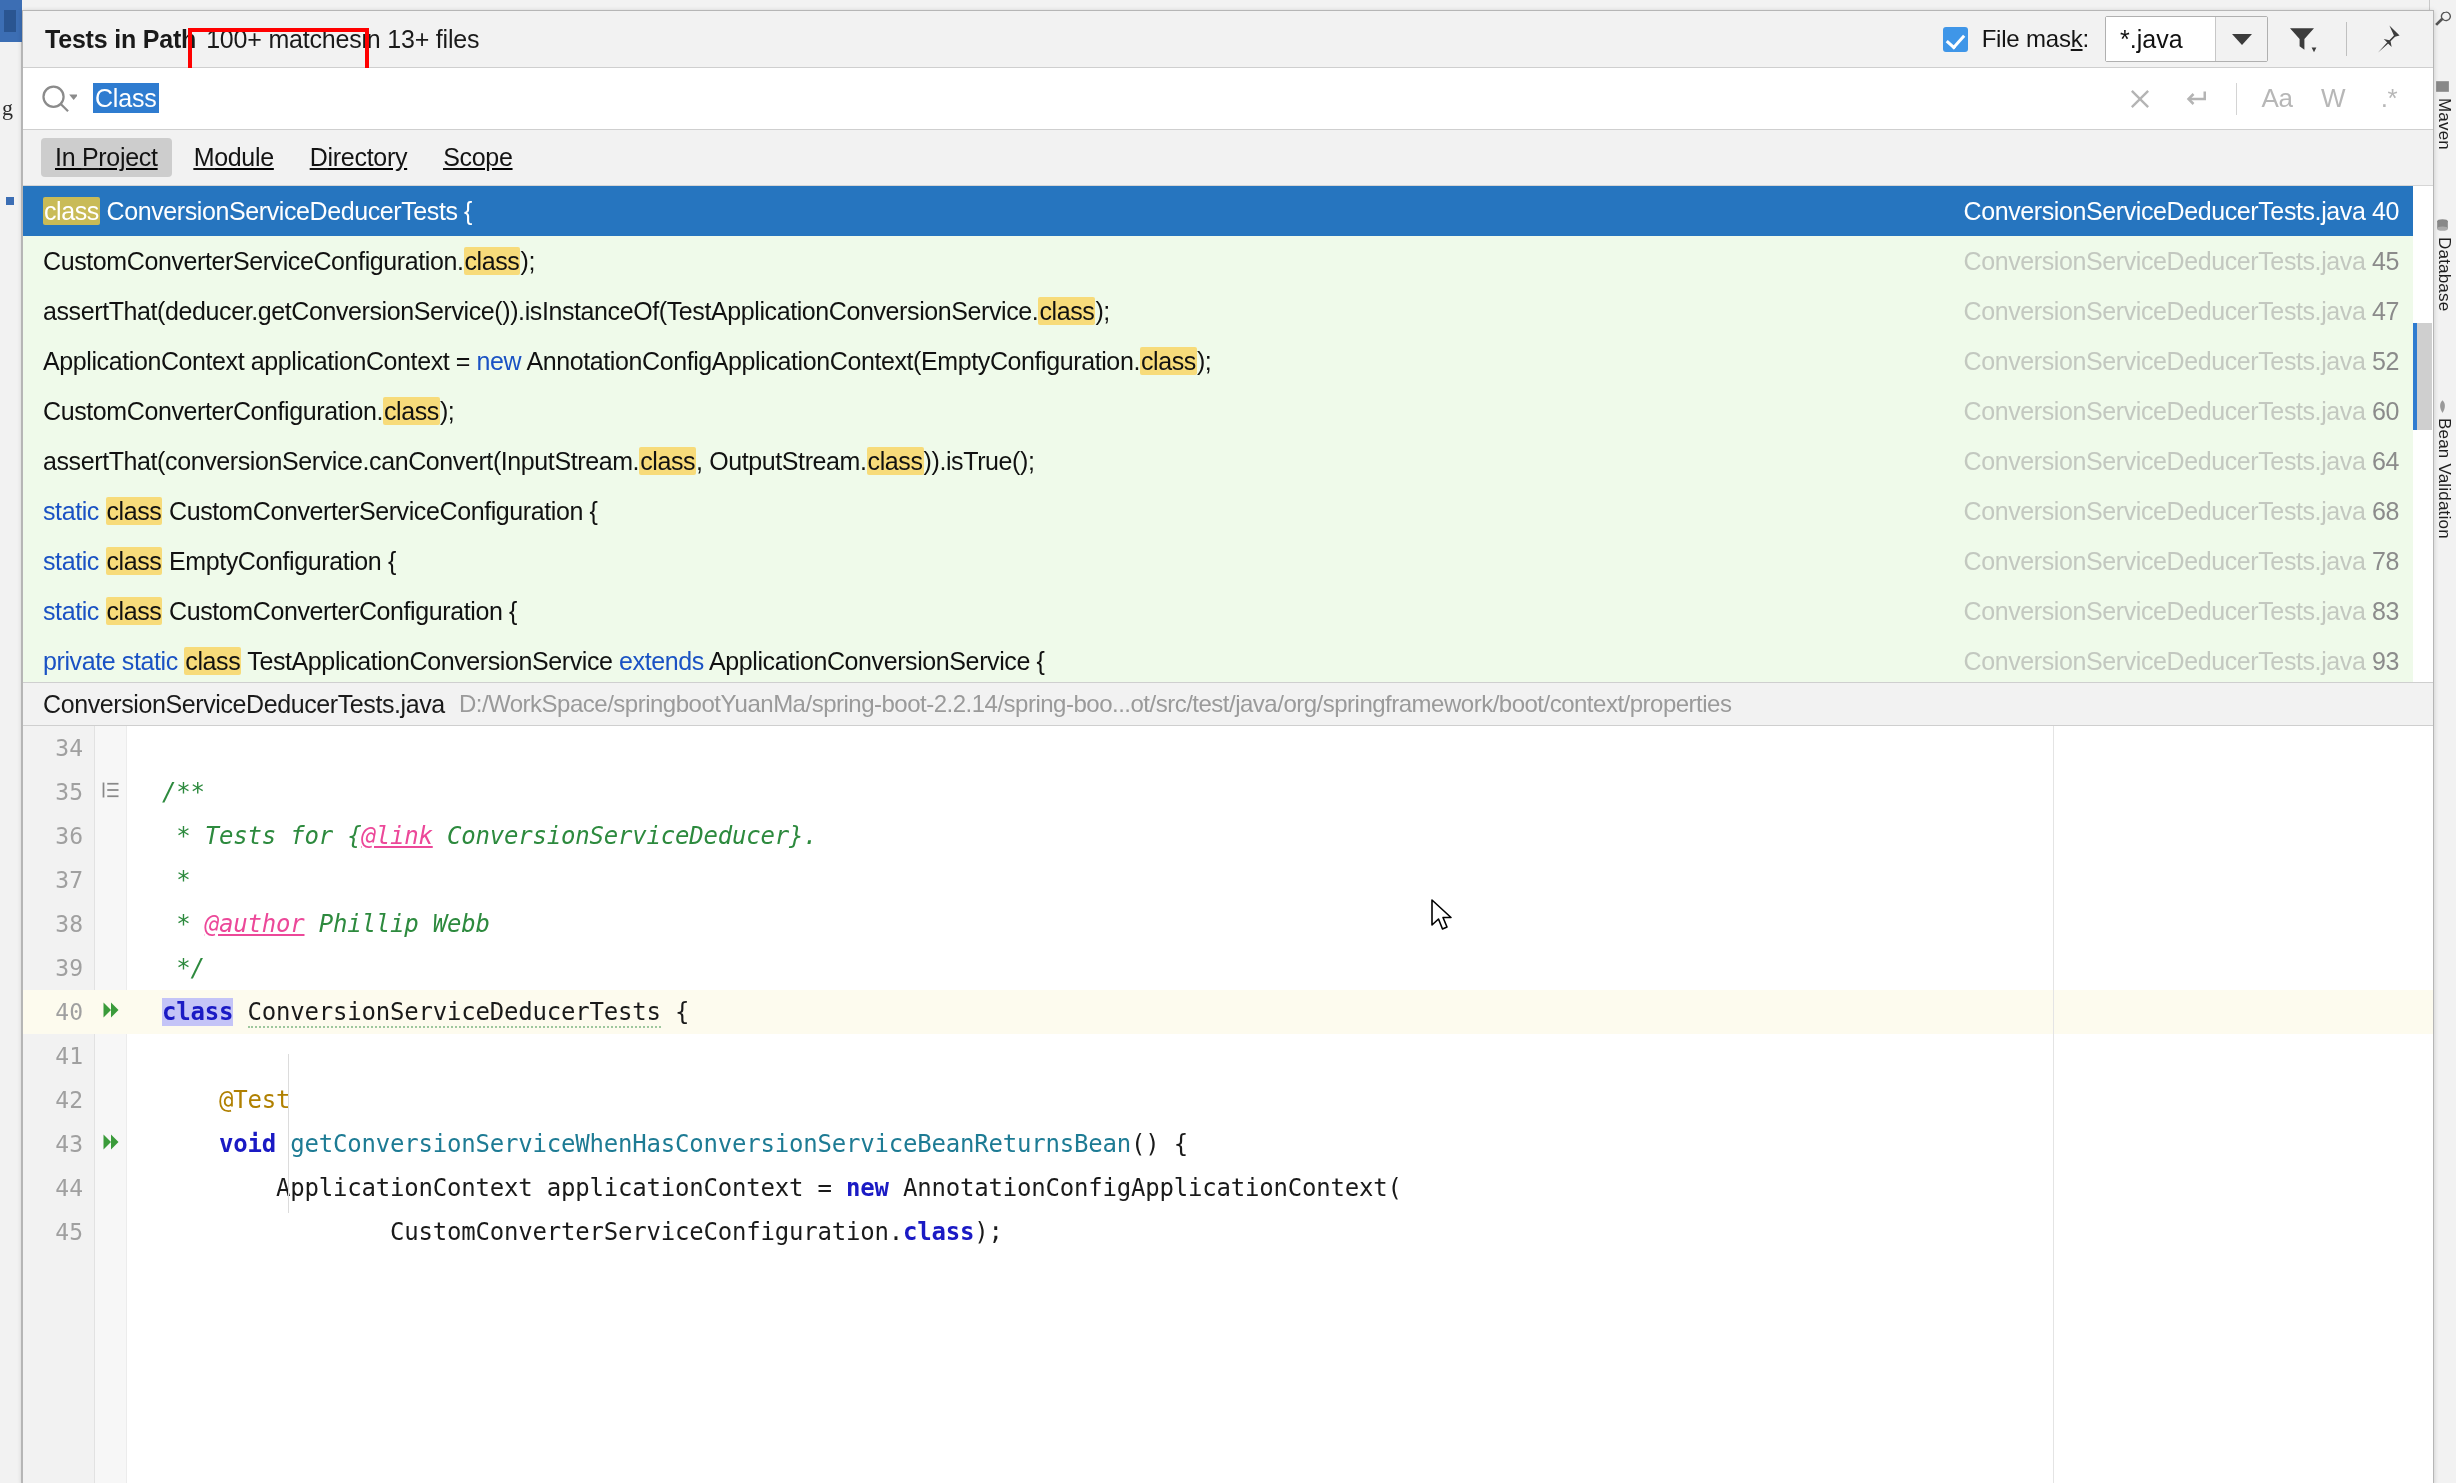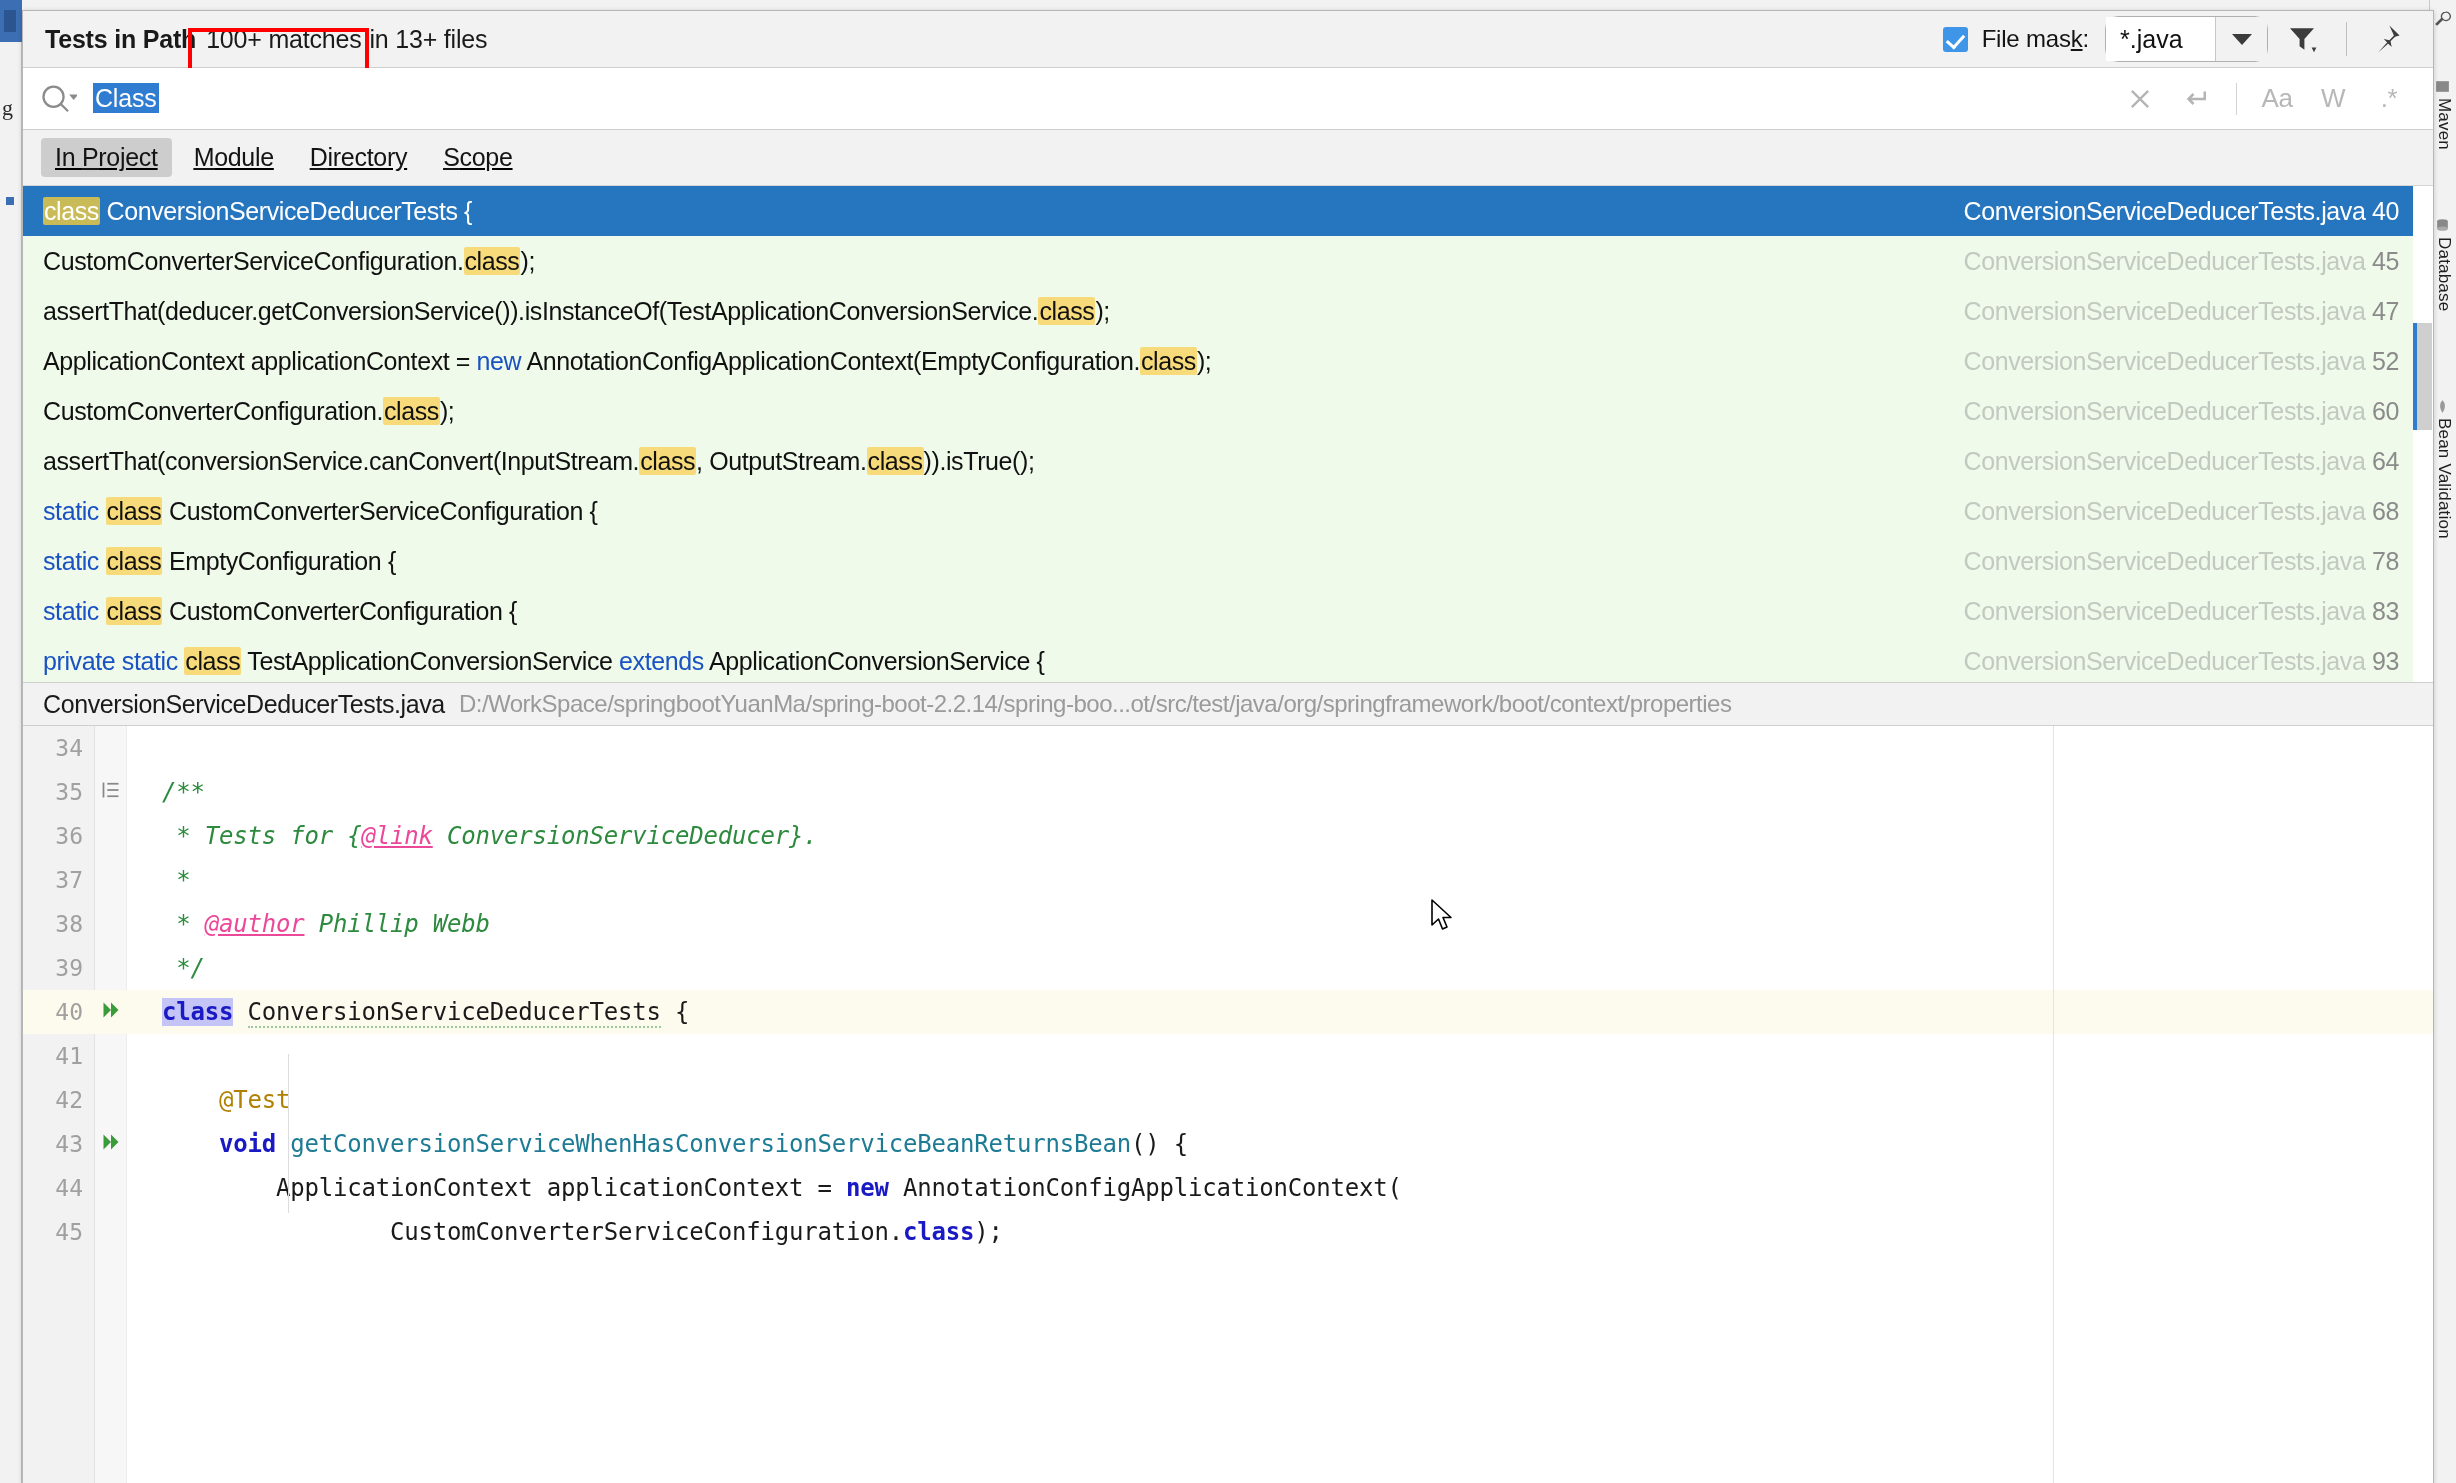--- a/index.html
+++ b/index.html
@@ -90,21 +90,21 @@
     width:8px; height:14px; border:3px solid #fff;
     border-top:none; border-left:none; transform: rotate(42deg);
   }
   #filemask-label {
     font-size: 24px; color: #151515; margin-left: 14px; margin-right: 16px;
     letter-spacing: -0.2px;
   }
   #filemask-label u { text-decoration: underline; }
   #filemask-combo {
     display: flex; align-items: stretch; height: 46px;
-    border: 1px solid #b0b0b0; background: #fff; border-radius: 13px;
+    border: 1px solid #b0b0b0; background: #fff; border-radius: 2px;
   }
   #filemask-value {
     width: 109px; display: flex; align-items: center; padding-left: 14px;
     font-size: 25px; color: #111; background: #fff;
   }
   #filemask-arrow {
     width: 52px; background: #f2f2f2; border-left: 1px solid #c7c7c7;
     display: flex; align-items: center; justify-content: center;
   }
   .caret-down {
@@ -277,21 +277,21 @@
         </svg>
     </span>
     <span class="rail-label" style="top:418px;">Bean Validation</span>
   </div>
 </div>
 
 <div id="find-dialog">
 
   <div id="dialog-header">
     <span id="find-title">Tests in Path</span>
-    <span id="match-summary"><span id="match-count">100+ matches</span><span style="margin-left:8px;">in 13+ files</span></span>
+    <span id="match-summary"><span id="match-count">100+ matches</span><span style="">in 13+ files</span></span>
 
     <div id="red-annotation"></div>
 
     <div id="header-right">
       <div id="filemask-check"></div>
       <span id="filemask-label"><span>File mas</span><u>k</u><span>:</span></span>
       <div id="filemask-combo">
         <div id="filemask-value">*.java</div>
         <div id="filemask-arrow">
             <span class="caret-down"></span>

